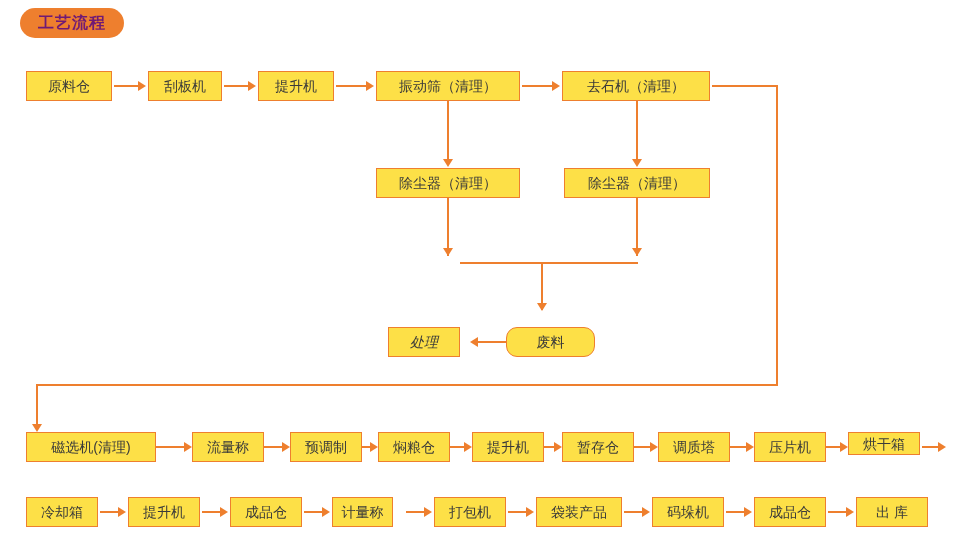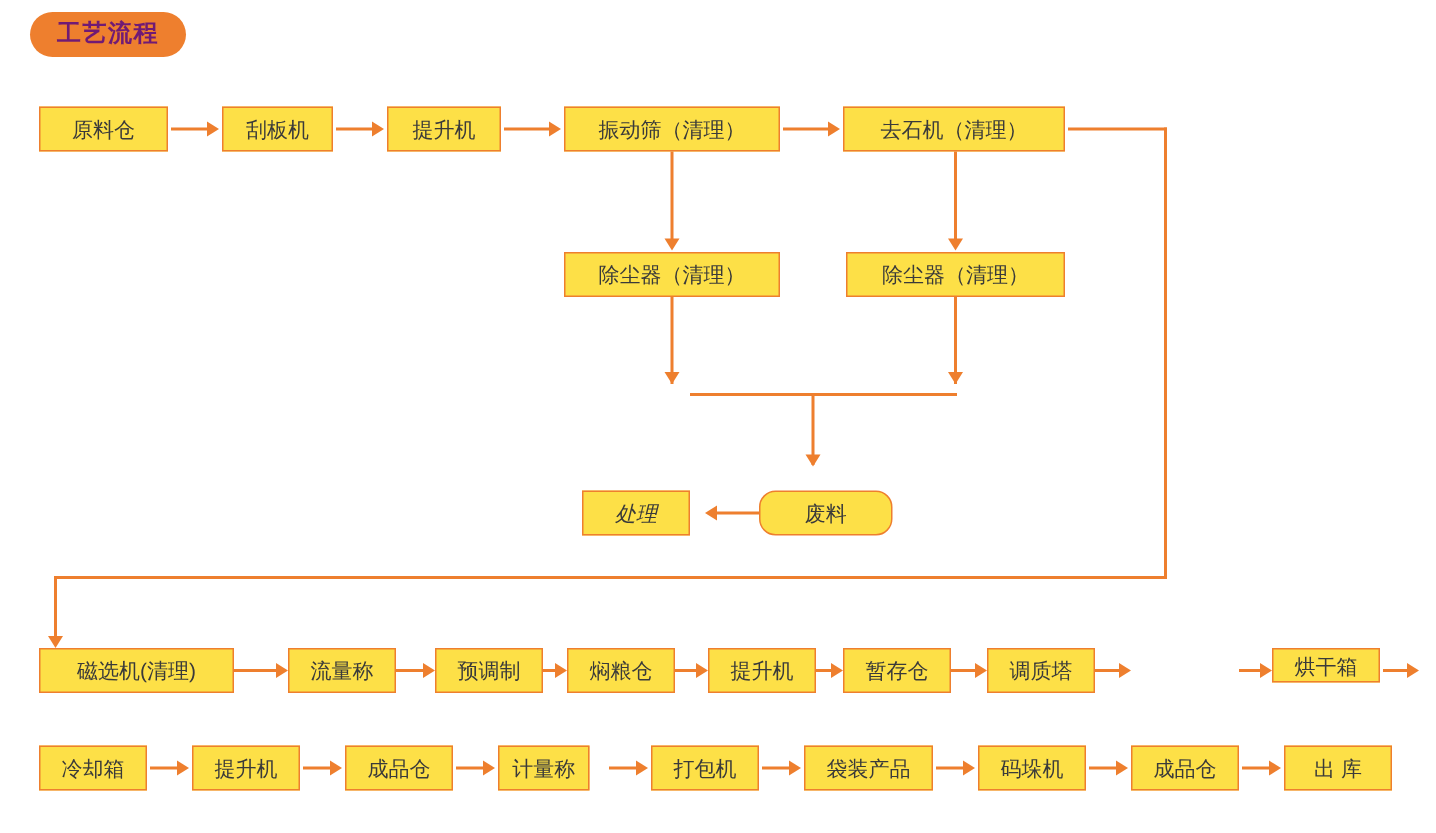--- a/index.html
+++ b/index.html
@@ -129,20 +129,21 @@
   <div class="node" style="left:290px;top:432px;width:72px;height:30px;">预调制</div>
 
   <div class="node" style="left: 378px; top: 432px; width: 72px; height: 30px;">焖粮仓</div>
 
   <div class="node" style="left: 472px; top: 432px; width: 72px; height: 30px;">提升机</div>
 
   <div class="node" style="left: 562px; top: 432px; width: 72px; height: 30px;">暂存仓</div>
 
   <div class="node" style="left: 658px; top: 432px; width: 72px; height: 30px;">调质塔</div>
 
+  <div class="node" style="left: 754px; top: 432px; width: 72px; height: 30px;">压片机</div>
 
   <div class="node" style="left: 848px; top: 432px; width: 72px; height: 23px; display: flex;">烘干箱</div>
 
   <div class="node" style="left:26px;top:497px;width:72px;height:30px;">冷却箱</div>
   <div class="seg h" style="left:100px;top:511px;width:20px;"></div>
   <div class="arrowhead right" style="left:118px;top:507px;"></div>
 
   <div class="node" style="left:128px;top:497px;width:72px;height:30px;">提升机</div>
   <div class="seg h" style="left:202px;top:511px;width:20px;"></div>
   <div class="arrowhead right" style="left:220px;top:507px;"></div>

